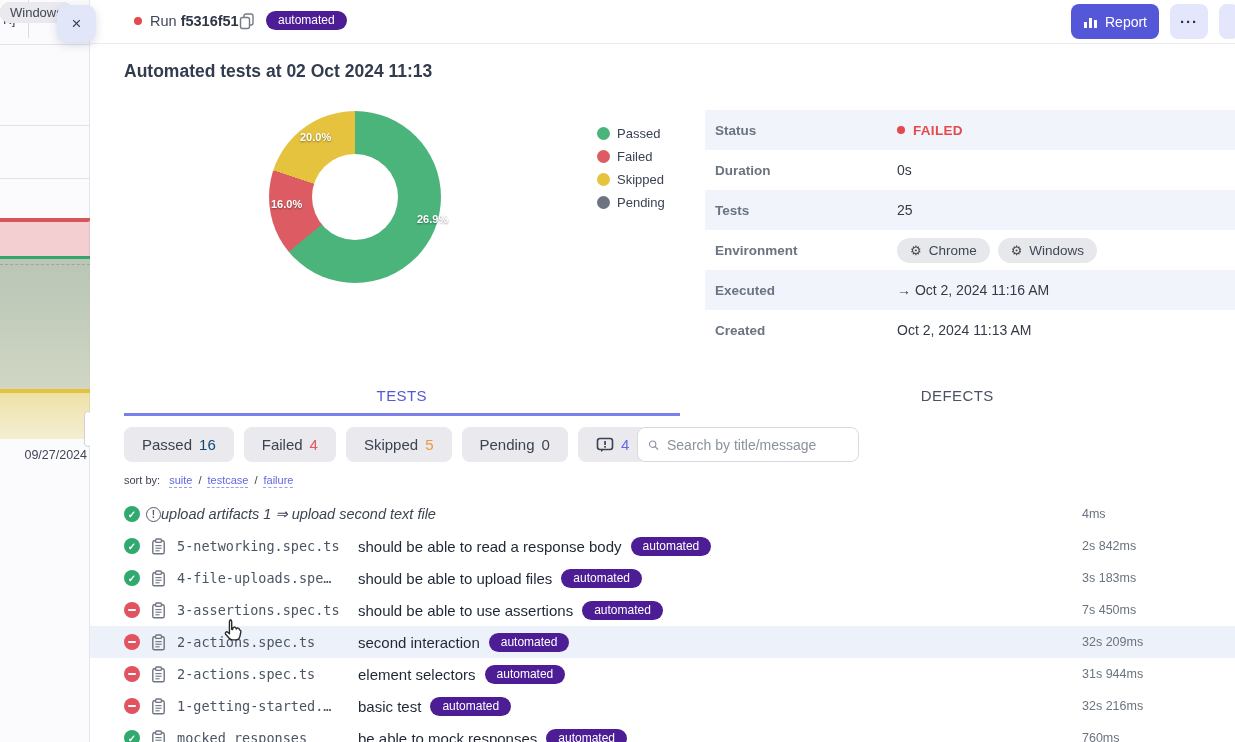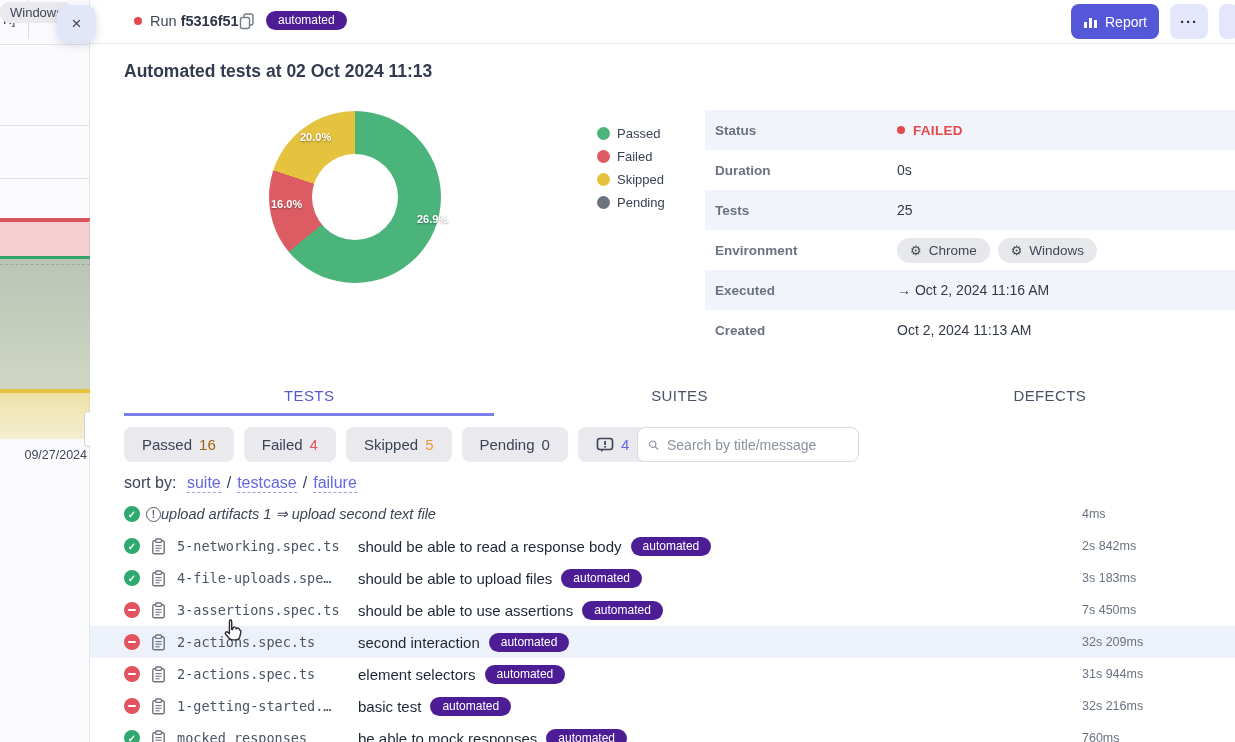--- a/index.html
+++ b/index.html
@@ -96,30 +96,30 @@
   #tabs { position:absolute; left:34px; top:378px; width:1111px; height:38px; display:flex; }
   .tab { flex:1; display:flex; align-items:center; justify-content:center; font-size:15px;
     letter-spacing:.4px; color:#4a5264; cursor:pointer; border-bottom:3px solid transparent; }
   .tab.active { color:#5558d6; border-bottom-color:#7b7fe8; }
 
   
   #filters { position:absolute; left:34px; top:427px; display:flex; gap:10px; }
   .filter-btn { height:35px; background:#e9e9ee; border-radius:8px; border:none; padding:0 18px;
     font-size:15px; color:#3b4354; display:flex; align-items:center; gap:7px; cursor:pointer;
     font-family:"Liberation Sans",sans-serif; }
-  .c-green{ color:#a16207; } .c-red{ color:#e4555f; } .c-orange{ color:#e89a3c; } .c-dark{ color:#3b4354; }
+  .c-green{ color:#0c4a6e; } .c-red{ color:#e4555f; } .c-orange{ color:#e89a3c; } .c-dark{ color:#3b4354; }
   .c-indigo{ color:#6468e8; }
   #search-box { position:absolute; left:547px; top:427px; width:222px; height:35px; background:#fff;
     border:1px solid #d7dade; border-radius:8px; display:flex; align-items:center; padding:0 10px; gap:8px; }
   #search-input { border:none; outline:none; flex:1; font-size:14px; color:#333a47;
     font-family:"Liberation Sans",sans-serif; background:transparent; }
   #search-input::placeholder { color:#8b919d; }
 
   
-  #sort-row { position:absolute; left:34px; top:474px; font-size:16px; color:#3b4354; }
+  #sort-row { position:absolute; left:34px; top:474px; font-size:11px; color:#3b4354; }
   .sort-link { color:#6366e0; text-decoration:none; border-bottom:1px dashed #9a9cec;
     cursor:pointer; padding-bottom:1px; }
   .sort-sep { color:#3b4354; margin:0 6px; }
 
   
   #test-list { position:absolute; left:0; top:498px; width:1145px; }
   .trow { display:flex; align-items:center; height:32px; padding-left:34px; cursor:pointer; }
   .trow.hl { background:#edf1fa; }
   .st-ic { width:16px; height:16px; border-radius:50%; flex:none; display:flex;
     align-items:center; justify-content:center; }
@@ -282,21 +282,20 @@
       <span class="sum-value">→ Oct 2, 2024 11:16 AM</span>
     </div>
     <div class="sum-row">
       <span class="sum-label">Created</span>
       <span class="sum-value">Oct 2, 2024 11:13 AM</span>
     </div>
   </div>
 
   <div id="tabs">
     <div class="tab active">TESTS</div>
-    <div class="tab">SUITES</div>
     <div class="tab">DEFECTS</div>
   </div>
 
   <div id="filters">
     <button class="filter-btn">
       <span>Passed</span>
       <span class="c-green">16</span>
     </button>
     <button class="filter-btn">
       <span>Failed</span>

